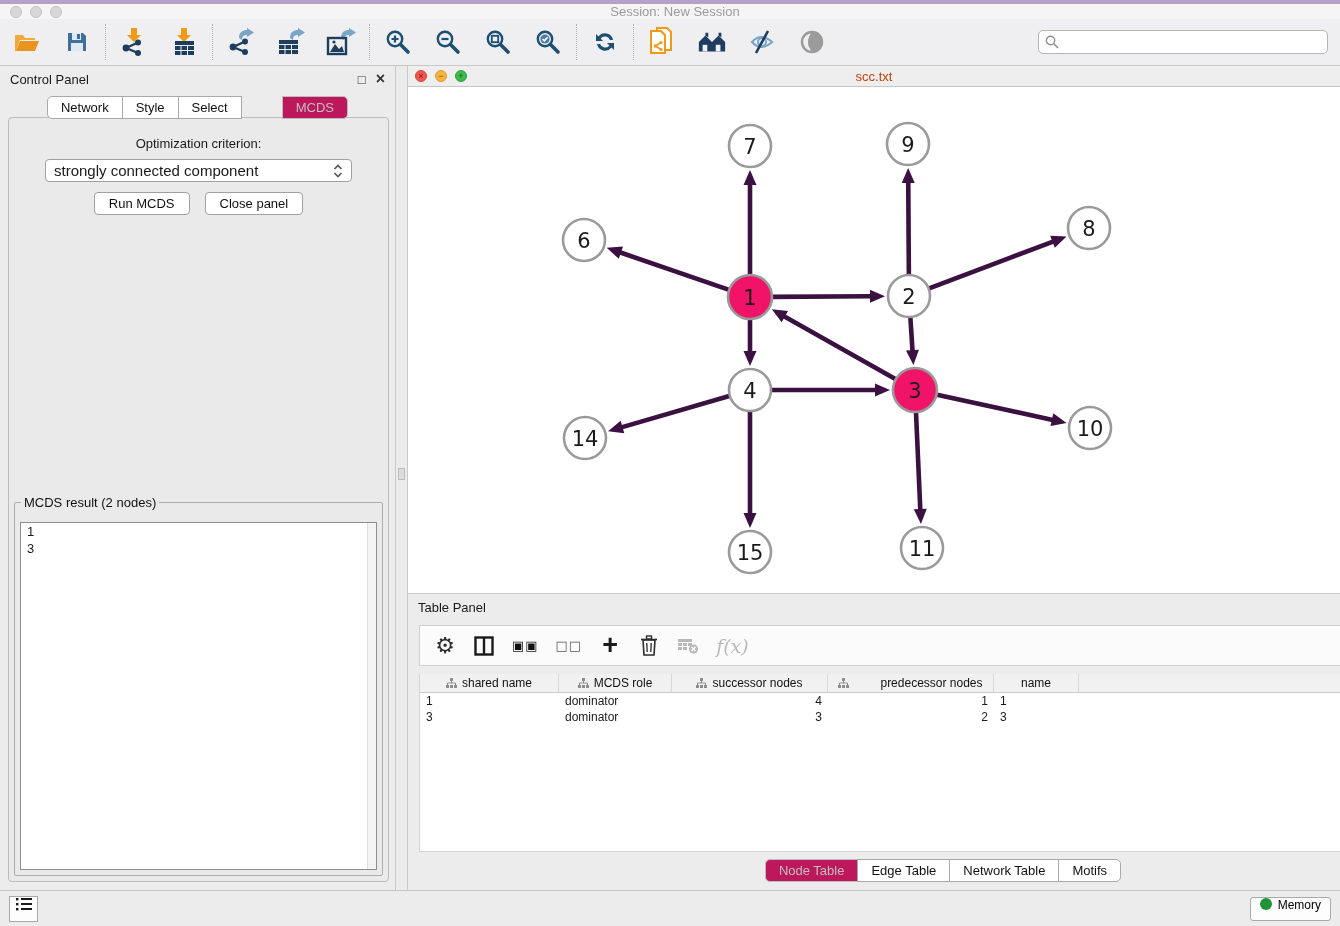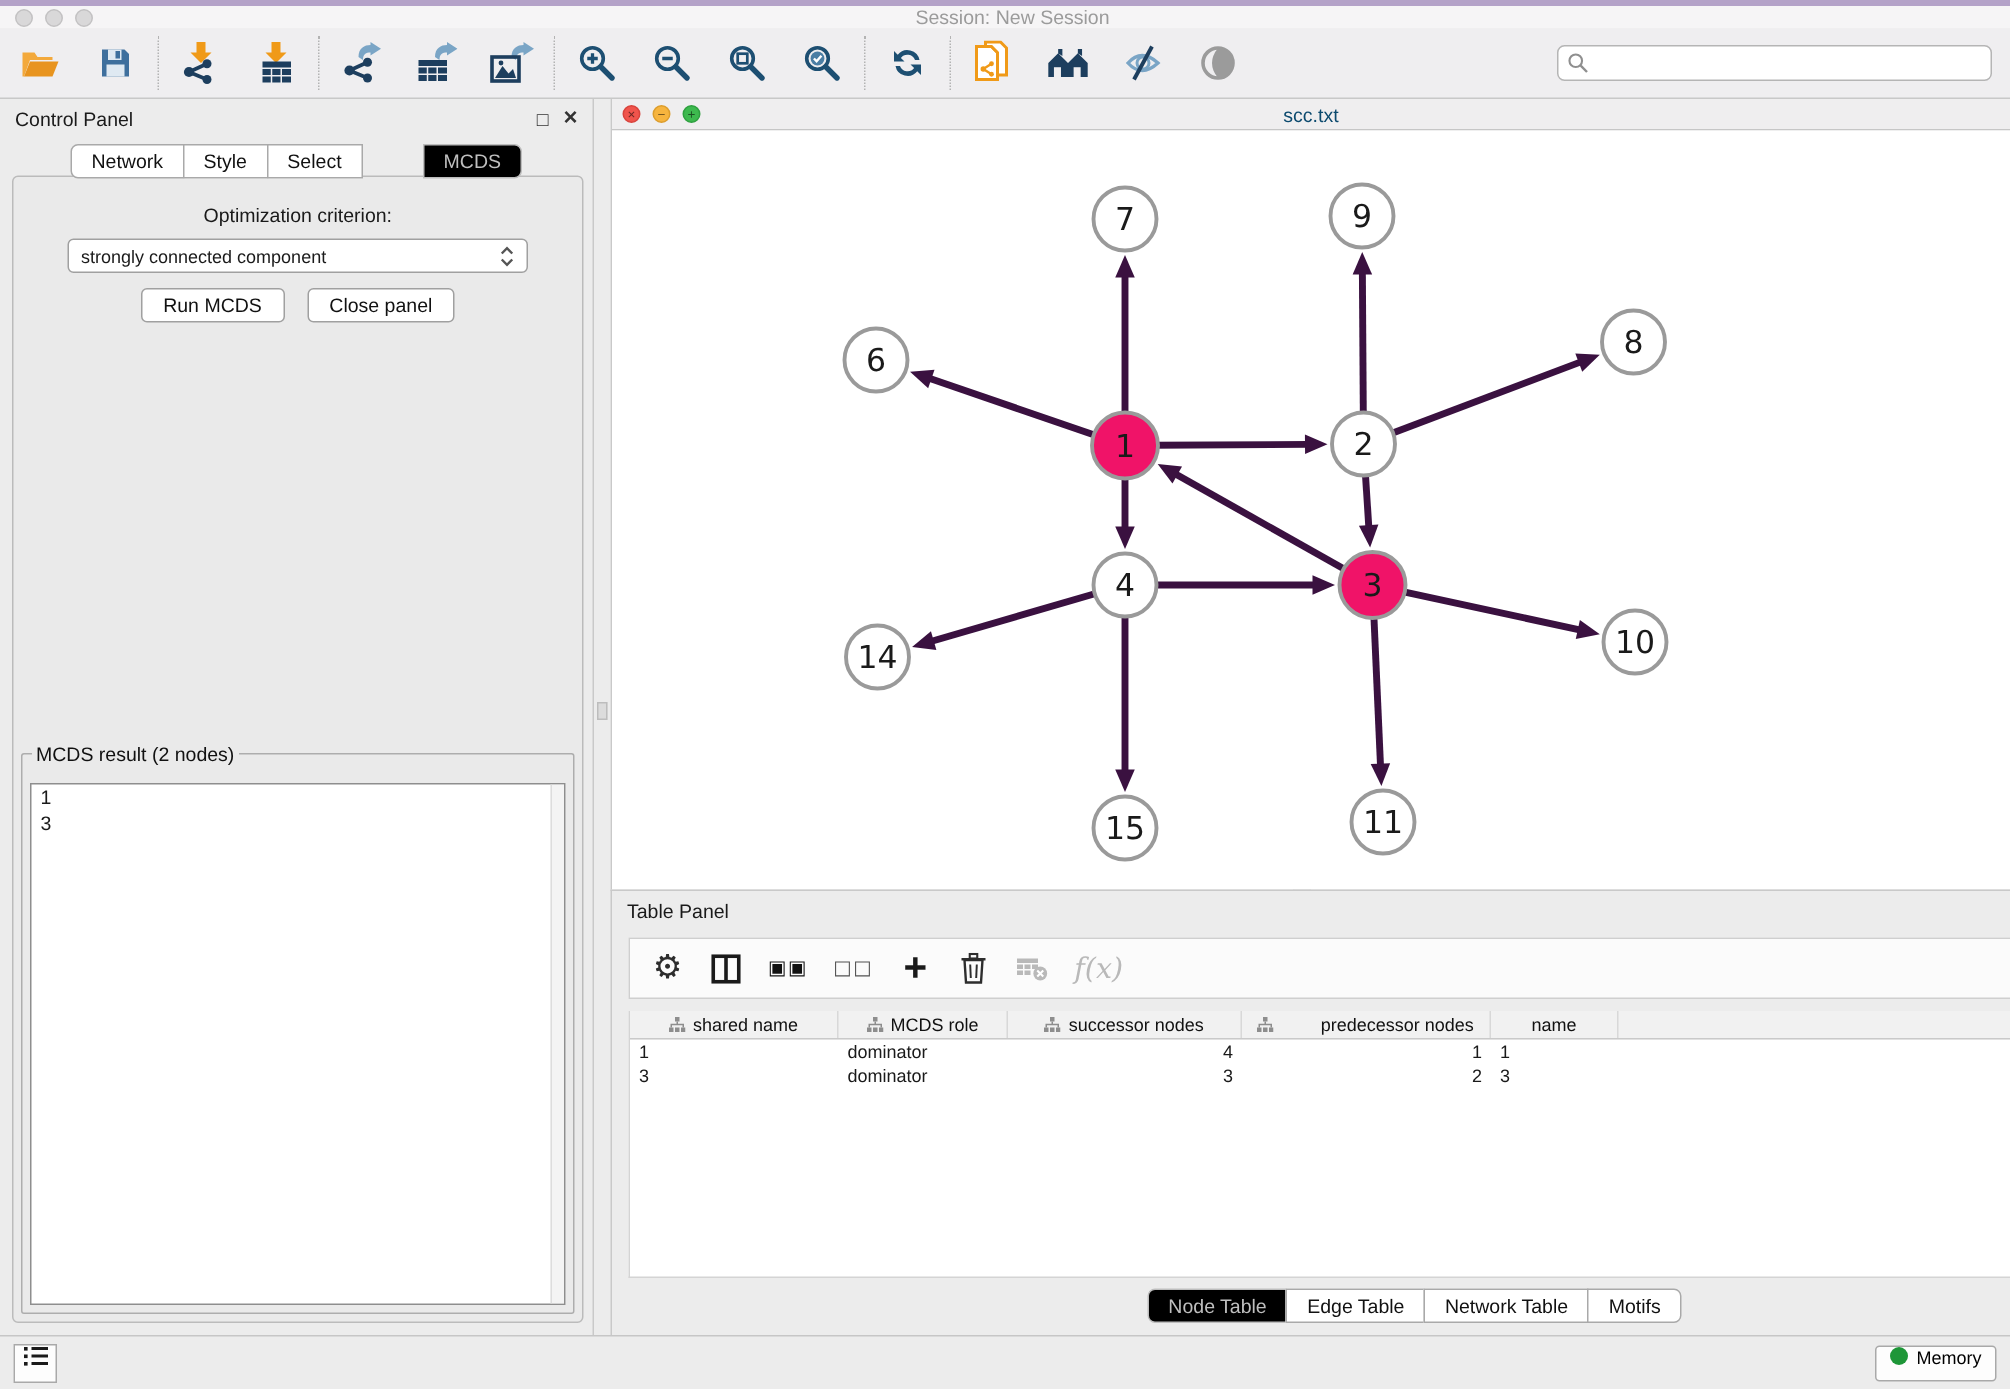--- a/index.html
+++ b/index.html
@@ -32,36 +32,36 @@
   .panel-title{font-size:13px;color:#1a1a1a;}
   .panel-ctl{margin-left:auto;display:flex;gap:10px;align-items:center;}
   .pc-btn{font-size:13px;color:#333;cursor:pointer;line-height:1;}
   .pc-btn.close{font-weight:bold;font-size:16px;}
   
   .control-panel{position:absolute;left:0;top:66px;width:396px;height:824px;background:#ececec;border-right:1px solid #c9c9c9;}
   .seg{display:flex;justify-content:center;position:absolute;left:0;right:0;top:30px;z-index:2;}
   .seg .seg-btn{border:1px solid #a9a9a9;background:#fff;color:#111;font-size:13px;font-family:inherit;padding:3px 13px;margin-left:-1px;cursor:pointer;}
   .seg .seg-btn:first-child{border-radius:5px 0 0 5px;margin-left:0;}
   .seg .seg-btn:last-child{border-radius:0 5px 5px 0;}
-  .seg .seg-btn.selected{background:#000000;color:#bfbfbf;border-color:#bdbdbd;margin-left:40px;}
+  .seg .seg-btn.selected{background:#be185d;color:#bfbfbf;border-color:#bdbdbd;margin-left:40px;}
   .cp-box{position:absolute;left:8px;right:6px;top:51px;bottom:8px;border:1px solid #bbb;border-radius:4px;background:#eaeaea;}
   .opt-label{text-align:center;margin-top:18px;font-size:13px;}
   .dropdown{position:absolute;left:36px;right:36px;top:41px;height:23px;background:#fff;border:1px solid #a0a0a0;border-radius:4px;display:flex;align-items:center;padding:0 8px;cursor:pointer;}
-  .dropdown .dd-text{flex:1;font-size:12px;}
+  .dropdown .dd-text{flex:1;font-size:15px;}
   .btn-row{position:absolute;left:0;right:0;top:74px;display:flex;justify-content:center;gap:15px;}
   .push-btn{background:#fff;border:1px solid #a0a0a0;border-radius:4px;font-size:13px;font-family:inherit;padding:3px 14px;cursor:pointer;color:#111;}
   .mcds-fieldset{position:absolute;left:5px;right:5px;top:377px;bottom:5px;border:1px solid #adadad;border-radius:2px;background:#eaeaea;padding:4px;}
   .mcds-legend{font-size:13px;color:#111;padding:0 3px;margin-left:2px;}
   .mcds-list{position:absolute;left:5px;right:5px;top:12px;bottom:5px;background:#fff;border:1px solid #8e8e8e;overflow:hidden;}
   .mcds-item{font-size:13px;padding:0 6px;line-height:17px;}
   .mcds-scroll{position:absolute;right:0;top:0;bottom:0;width:9px;background:#f4f4f4;border-left:1px solid #ddd;}
   
   .network-panel{position:absolute;left:407px;top:66px;width:933px;height:527px;background:#fff;border-left:1px solid #c9c9c9;}
   .net-titlebar{height:21px;background:#efeeef;border-bottom:1px solid #c6c6c6;display:flex;align-items:center;position:relative;}
-  .net-title{position:absolute;left:0;right:0;text-align:center;font-size:13px;color:#0c4a6e;}
+  .net-title{position:absolute;left:0;right:0;text-align:center;font-size:13px;color:#c2410c;}
   .net-canvas{position:relative;width:100%;height:505px;background:#fff;overflow:hidden;}
   
   .table-panel{position:absolute;left:407px;top:593px;width:1031px;height:297px;background:#ececec;border-left:1px solid #c9c9c9;border-top:1px solid #c9c9c9;}
   .tp-toolbar{position:absolute;left:11px;right:8px;top:31px;height:41px;background:#fbfbfb;border:1px solid #cfcfcf;display:flex;align-items:center;gap:17px;padding:0 14px;}
   .tp-icon{display:flex;align-items:center;justify-content:center;cursor:pointer;min-width:22px;height:28px;}
   .tp-icon.disabled{cursor:default;}
   .table-area{position:absolute;left:11px;right:8px;top:80px;bottom:38px;background:#fff;border:1px solid #d4d4d4;border-top:none;overflow:hidden;}
   .thead{display:flex;height:19px;background:#f1f1f1;border-bottom:1px solid #c9c9c9;}
   .th{display:flex;align-items:center;justify-content:center;position:relative;border-right:1px solid #d8d8d8;font-size:12px;color:#111;gap:5px;}
   .trow{display:flex;height:16px;align-items:center;}

